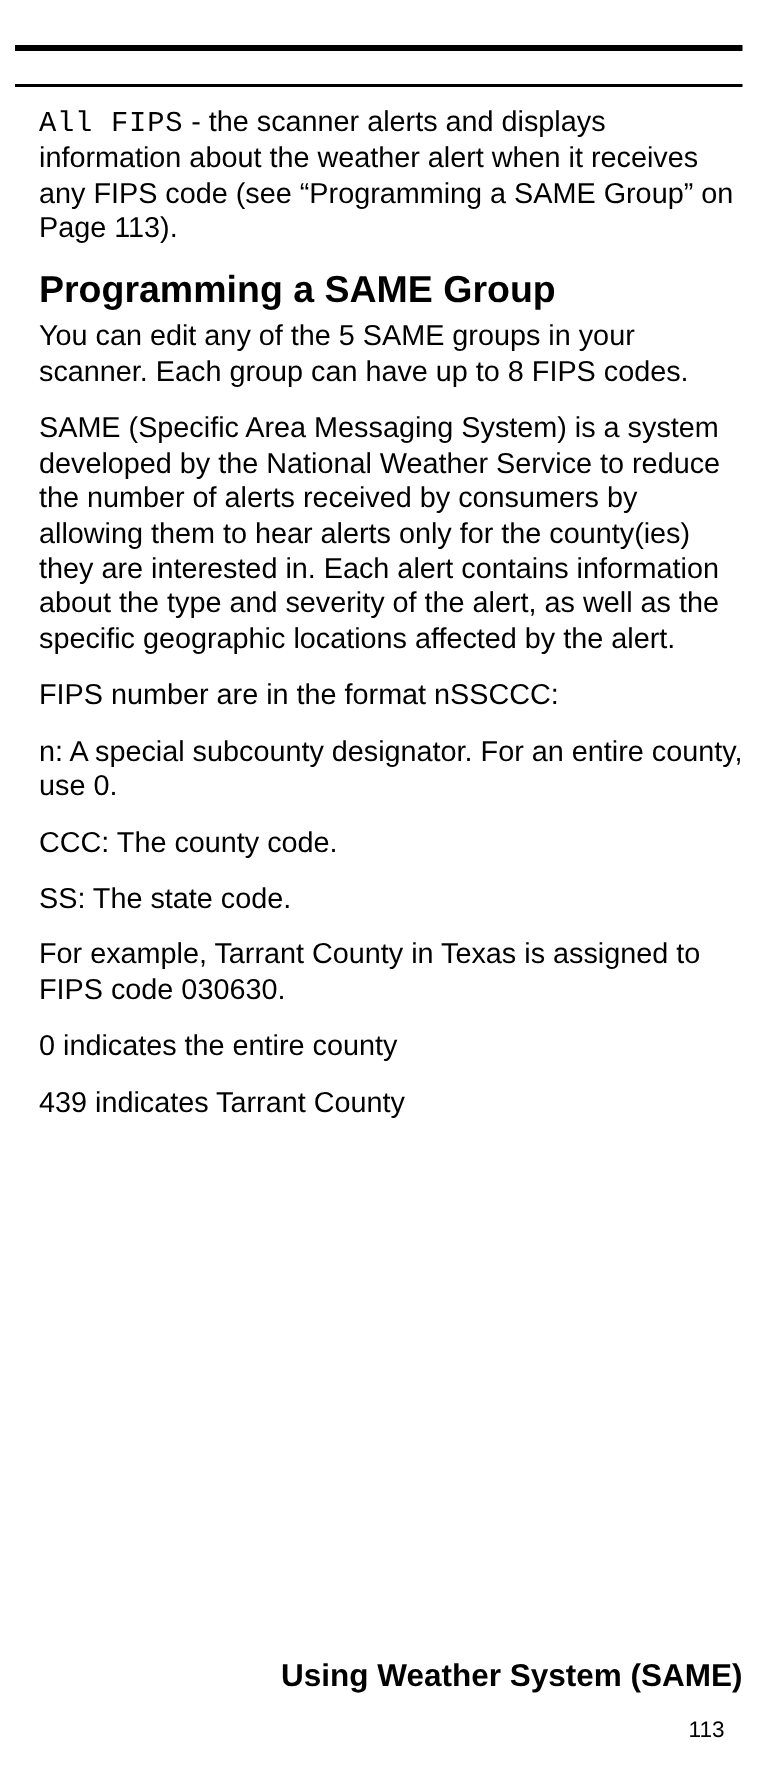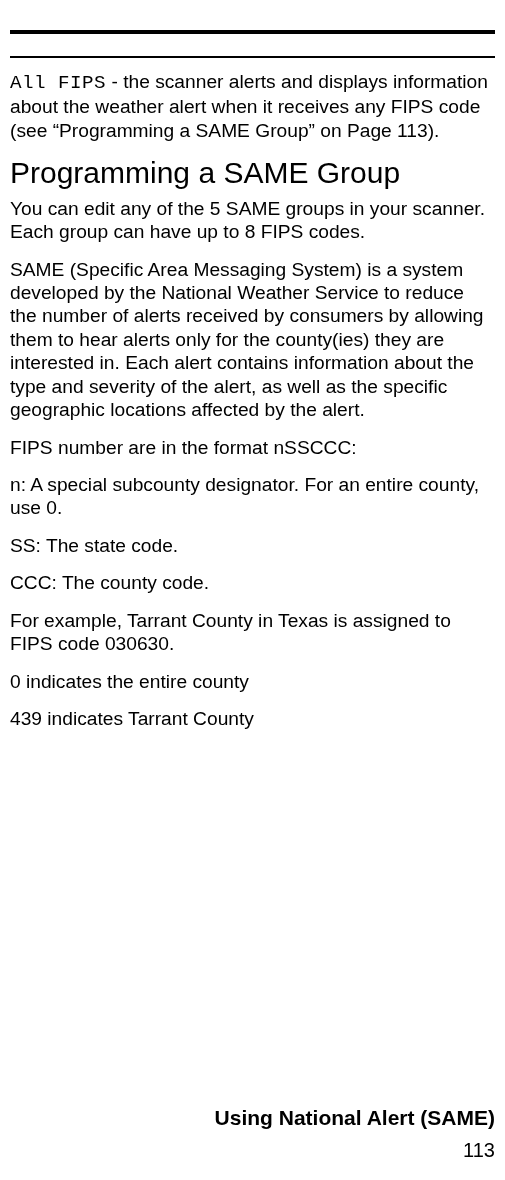--- a/index.html
+++ b/index.html
@@ -5,46 +5,46 @@
   * { margin: 0; padding: 0; box-sizing: border-box; }
   html, body { width: 505px; height: 1180px; background: #fff; }
   body {
     font-family: Arial, Helvetica, sans-serif;
     color: #000;
     padding: 30px 10px 0 10px;
     position: relative;
   }
   .top-rule-thick { border-top: 4px solid #000; margin-bottom: 22px; }
   .top-rule-thin  { border-top: 2px solid #000; margin-bottom: 12px; }
-  .content { padding: 0 0 0 0; }
+  .content { padding: 0 0 0 0; margin-left: 16px; }
   .para {
     font-size: 19.2px;
     line-height: 1.22;
     margin-bottom: 14px;
   }
   .mono { font-family: "Courier New", Courier, monospace; font-size: 19.2px; letter-spacing: 0.5px; }
   .heading {
-    font-weight: normal;
-    font-size: 30px;
+    font-weight: bold;
+    font-size: 25px;
     line-height: 1.15;
     margin-top: 6px;
     margin-bottom: 6px;
   }
   .footer-title {
     position: absolute;
     right: 10px;
     bottom: 50px;
     font-weight: bold;
     font-size: 21px;
   }
   .page-num {
     position: absolute;
-    right: 10px;
+    right: 22px;
     bottom: 18px;
-    font-size: 20px;
+    font-size: 15px;
   }
 </style>
 </head>
 <body>
 
 <div class="top-rule-thick"></div>
 <div class="top-rule-thin"></div>
 
 <div class="content">
 
@@ -52,22 +52,22 @@
     <span class="mono">All FIPS</span><span> - the scanner alerts and displays information about the weather alert when it receives any FIPS code (see “Programming a SAME Group” on Page 113).</span>
   </p>
 
 
   <h2 class="heading">Programming a SAME Group</h2>
 
   <p class="para">You can edit any of the 5 SAME groups in your scanner. Each group can have up to 8 FIPS codes.</p>
   <p class="para">SAME (Specific Area Messaging System) is a system developed by the National Weather Service to reduce the number of alerts received by consumers by allowing them to hear alerts only for the county(ies) they are interested in. Each alert contains information about the type and severity of the alert, as well as the specific geographic locations affected by the alert.</p>
   <p class="para">FIPS number are in the format nSSCCC:</p>
   <p class="para">n: A special subcounty designator. For an entire county, use 0.</p>
+  <p class="para">CCC: The county code.</p>
   <p class="para">SS: The state code.</p>
-  <p class="para">CCC: The county code.</p>
   <p class="para">For example, Tarrant County in Texas is assigned to FIPS code 030630.</p>
   <p class="para">0 indicates the entire county</p>
   <p class="para">439 indicates Tarrant County</p>
 
 </div>
 
-<div class="footer-title">Using National Alert (SAME)</div>
+<div class="footer-title">Using Weather System (SAME)</div>
 <div class="page-num">113</div>
 
 </body></html>

